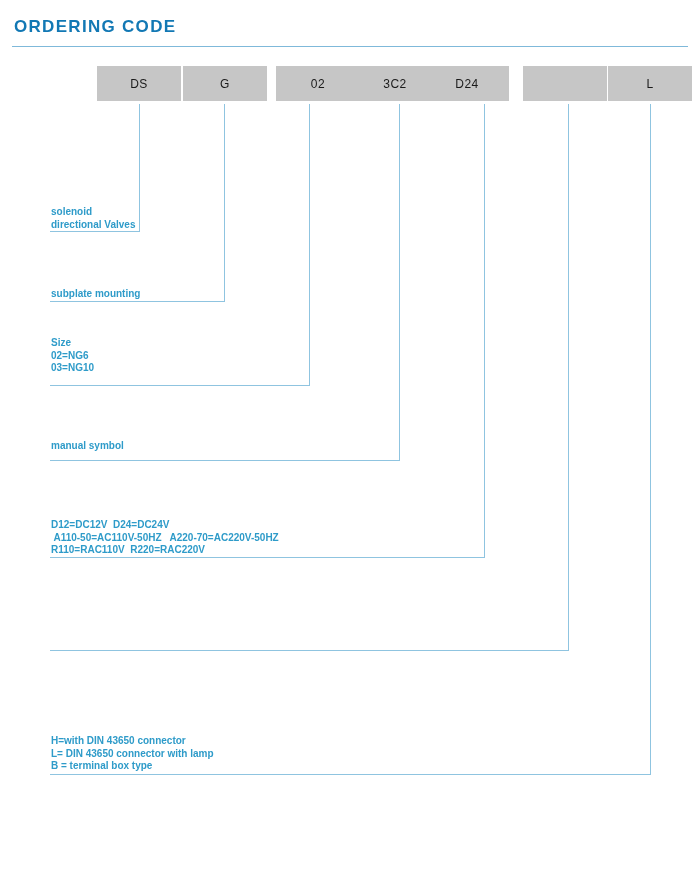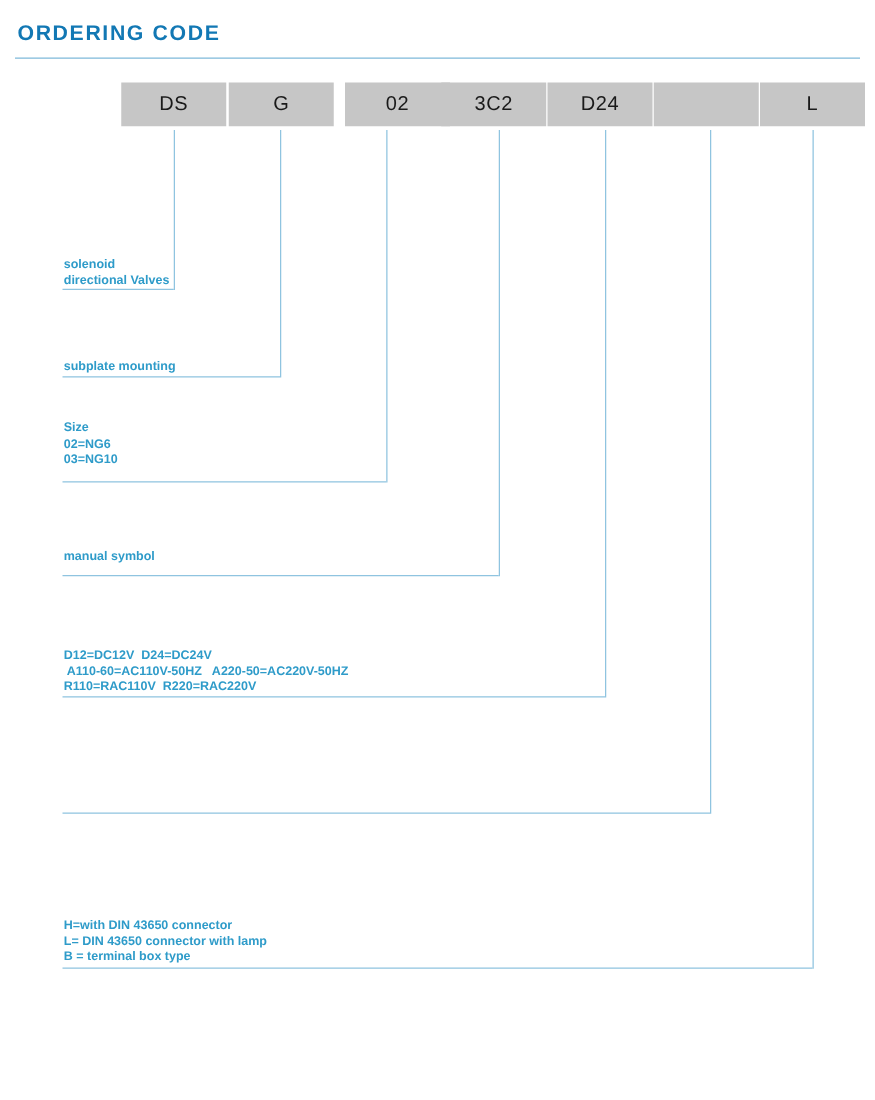--- a/index.html
+++ b/index.html
@@ -48,21 +48,21 @@
     top: 66px;
     height: 35px;
   }
   .code-box {
     position: absolute;
     top: 0;
     width: 84px;
     height: 35px;
     background: #c6c6c6;
     color: #1a1a1a;
-    font-size: 16px;
+    font-size: 12px;
     display: flex;
     align-items: center;
     justify-content: center;
     letter-spacing: 0.5px;
   }
 
   
   .leader-v {
     position: absolute;
     width: 1px;
@@ -91,21 +91,21 @@
 <div id="page">
 
   <div class="page-title">ORDERING CODE</div>
   <div class="title-rule"></div>
 
   <div class="code-row">
     <div class="code-box" style="left:0px">DS</div>
     <div class="code-box" style="left:86px">G</div>
     <div class="code-box" style="left:179px">02</div>
     <div class="code-box" style="left:256px">3C2</div>
-    <div class="code-box" style="left:341px">D24</div>
+    <div class="code-box" style="left:328px">D24</div>
     <div class="code-box" style="left:426px"></div>
     <div class="code-box" style="left:511px">L</div>
   </div>
 
   <div class="leader-v" style="left:139px; top:104px; height:128px"></div>
   <div class="leader-h" style="left:50px;  top:231px; width:89px"></div>
 
   <div class="leader-v" style="left:224px; top:104px; height:198px"></div>
   <div class="leader-h" style="left:50px;  top:301px; width:174px"></div>
 
@@ -125,19 +125,19 @@
   <div class="leader-h" style="left:50px;  top:774px; width:600px"></div>
 
   <div class="annot" style="top:206px">solenoid
 directional Valves</div>
   <div class="annot" style="top:288px">subplate mounting</div>
   <div class="annot" style="top:337px">Size
 02=NG6
 03=NG10</div>
   <div class="annot" style="top:440px">manual symbol</div>
   <div class="annot" style="top:519px">D12=DC12V  D24=DC24V
- A110-60=AC110V-50HZ   A220-50=AC220V-50HZ
+ A110-50=AC110V-50HZ   A220-70=AC220V-50HZ
 R110=RAC110V  R220=RAC220V</div>
   <div class="annot" style="top:735px">H=with DIN 43650 connector
 L= DIN 43650 connector with lamp
 B = terminal box type</div>
 
 </div>
 
 </body></html>

